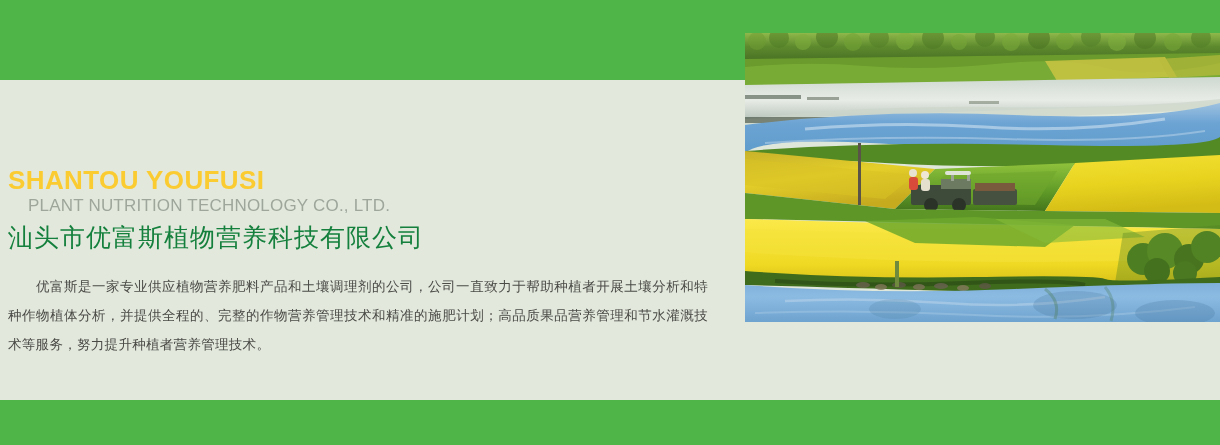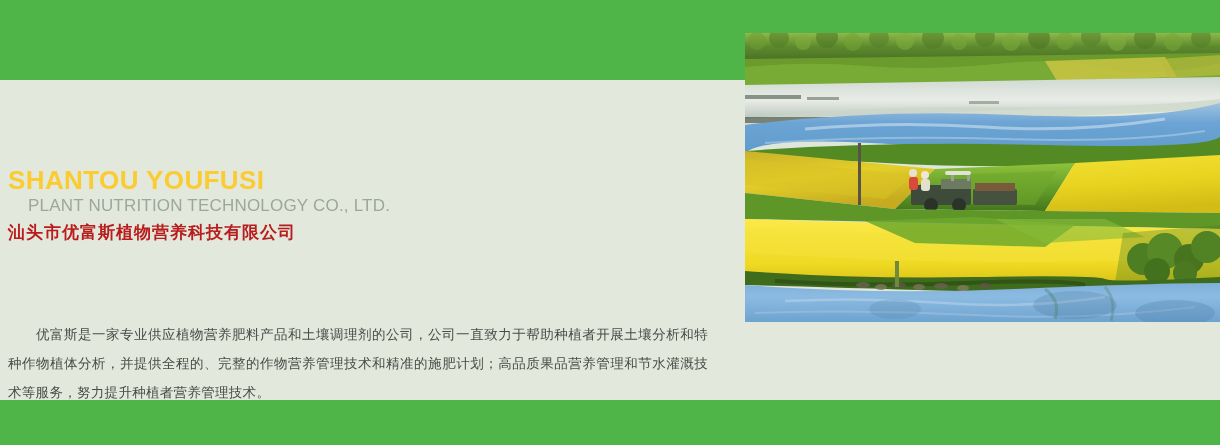--- a/index.html
+++ b/index.html
@@ -55,38 +55,36 @@
     font-weight: normal;
     letter-spacing: 0.2px;
     color: #9ea69b;
     line-height: 1;
     white-space: nowrap;
     margin-left: 20px;
   }
   .brand-cn {
     position: absolute;
     left: 8px; top: 142px;
-    font-size: 17px;
-    color: #b91c1c;
+    font-size: 25px;
+    color: #15803d;
     letter-spacing: 1px;
     line-height: 1.25;
     white-space: nowrap;
-    font-weight: bold;
   }
   .desc {
     position: absolute;
     left: 8px; top: 192px;
     width: 700px;
     font-size: 13.5px;
     color: #4a4a46;
     line-height: 29px;
     text-align: justify;
     text-indent: 28px;
     letter-spacing: 0.3px;
-    margin-top: 48px;
   }
   
   .photo {
     position: absolute;
     left: 745px; top: 33px;
     width: 475px; height: 289px;
     overflow: hidden;
     background: #8fbf3f;
   }
   .photo svg { display: block; }

